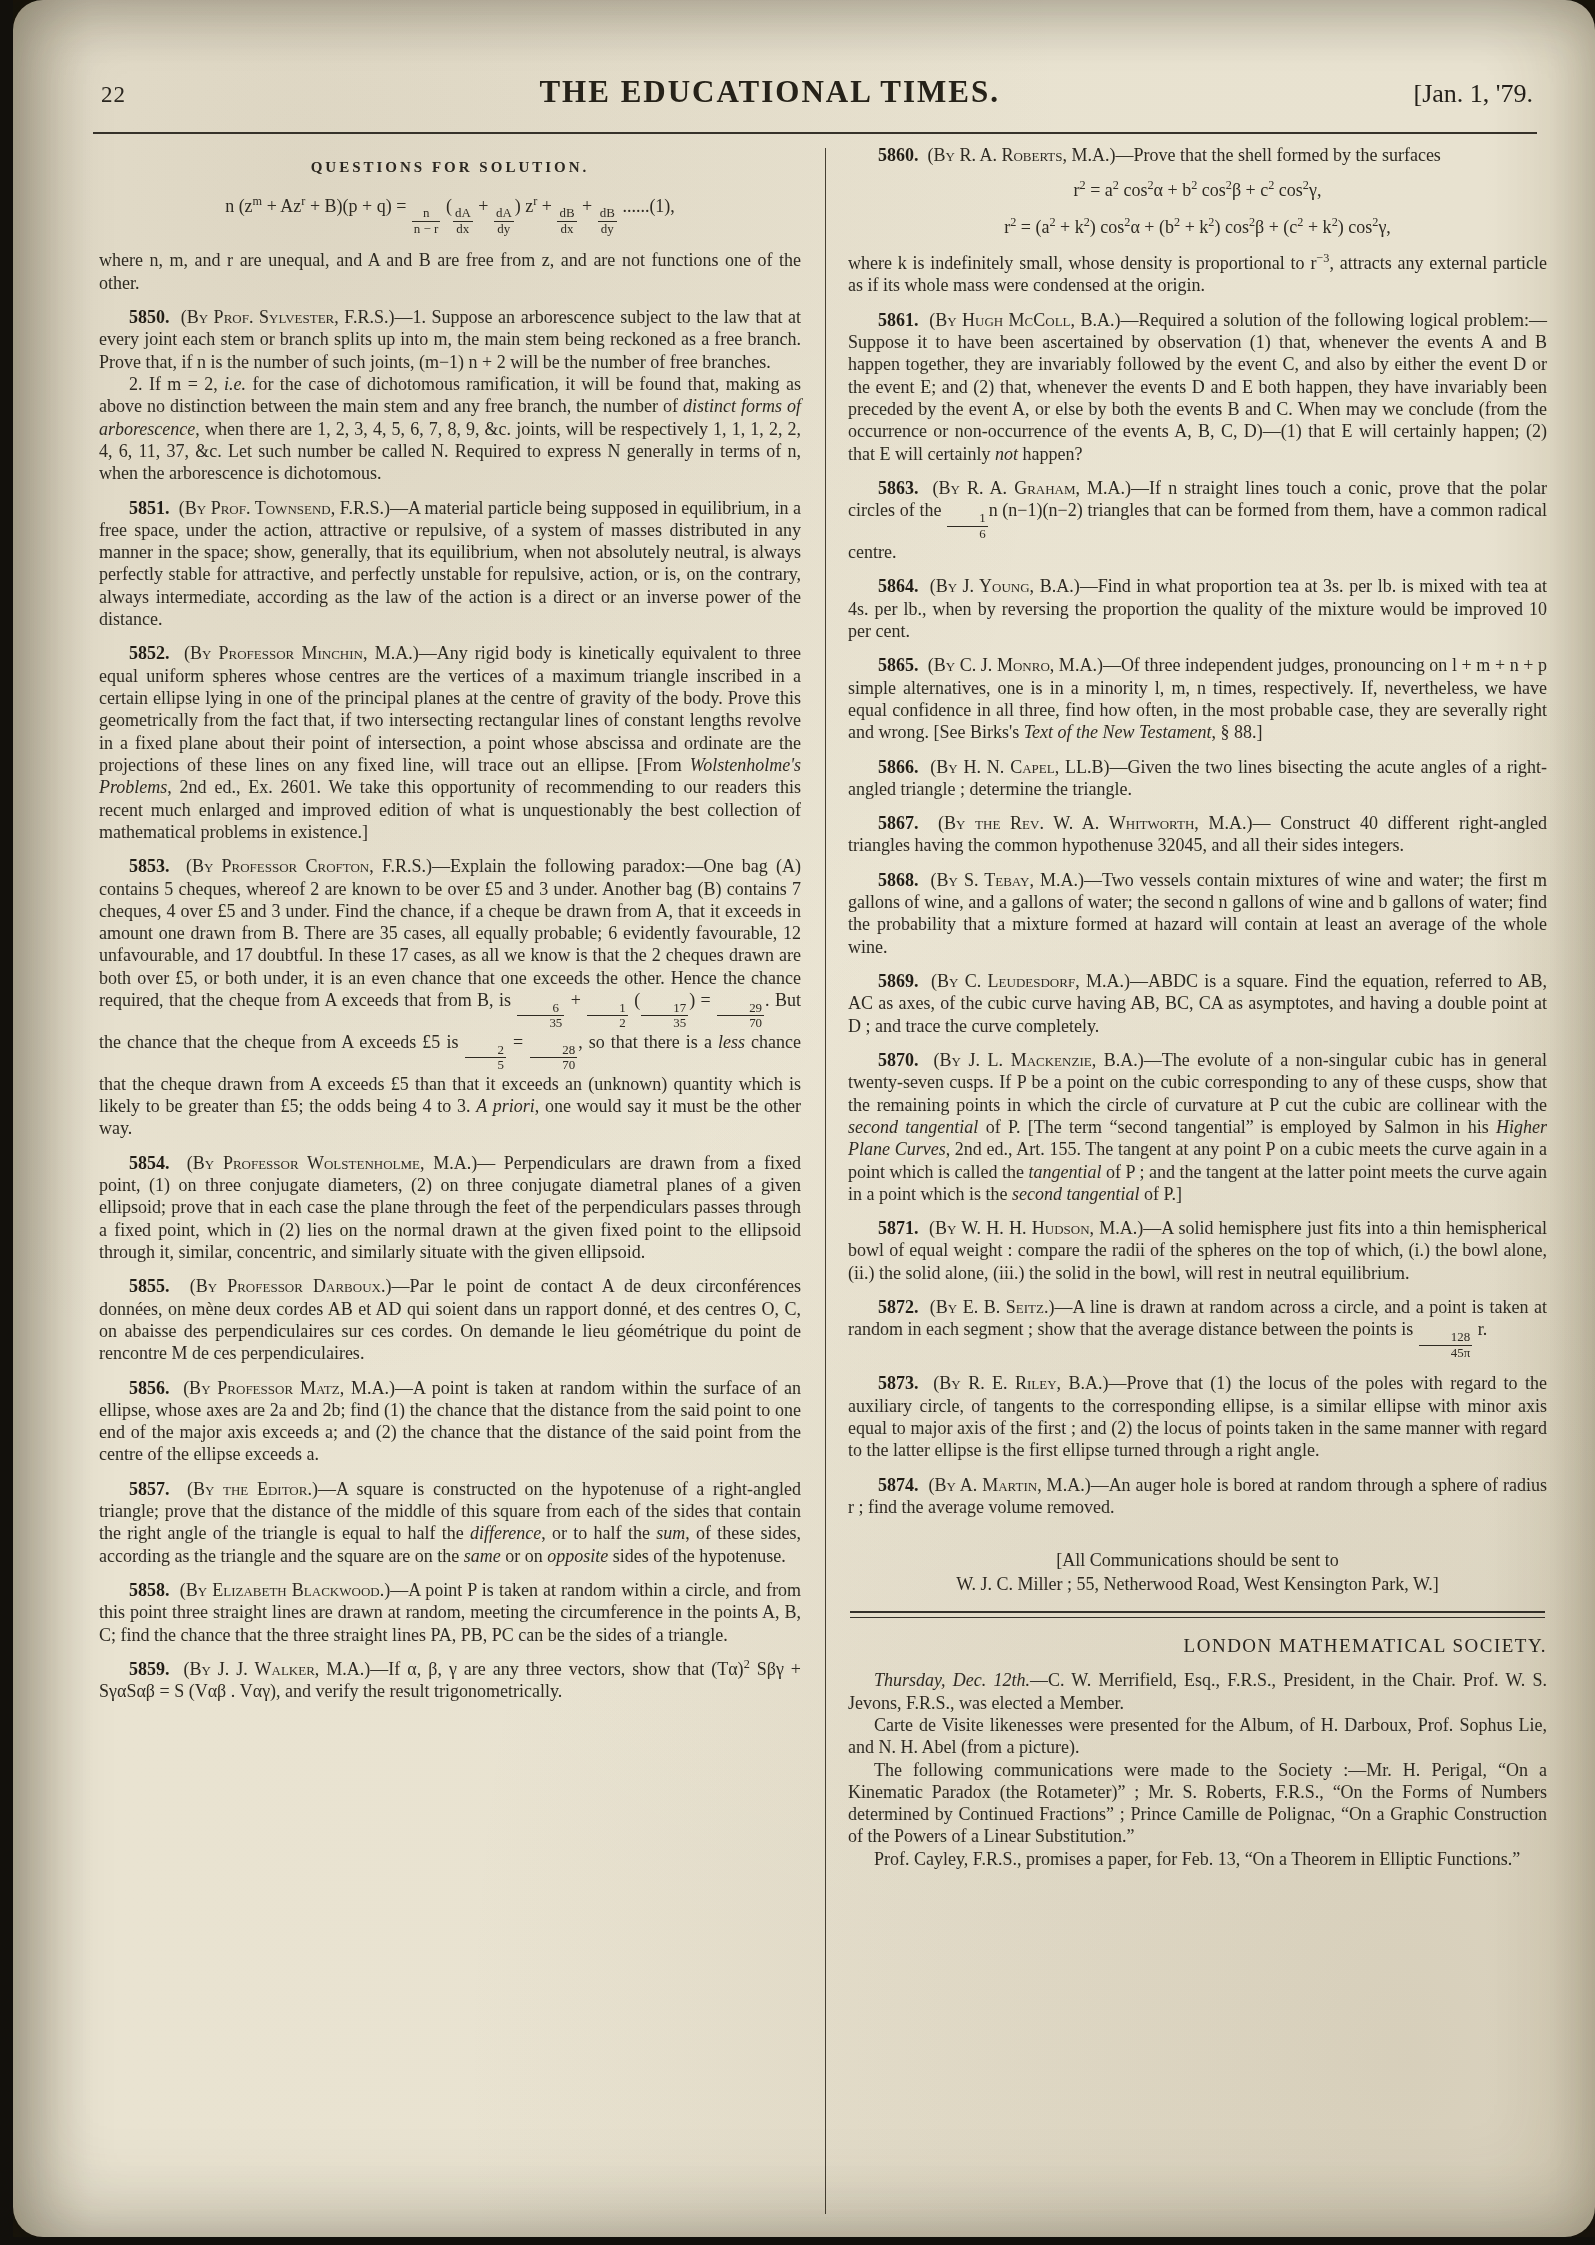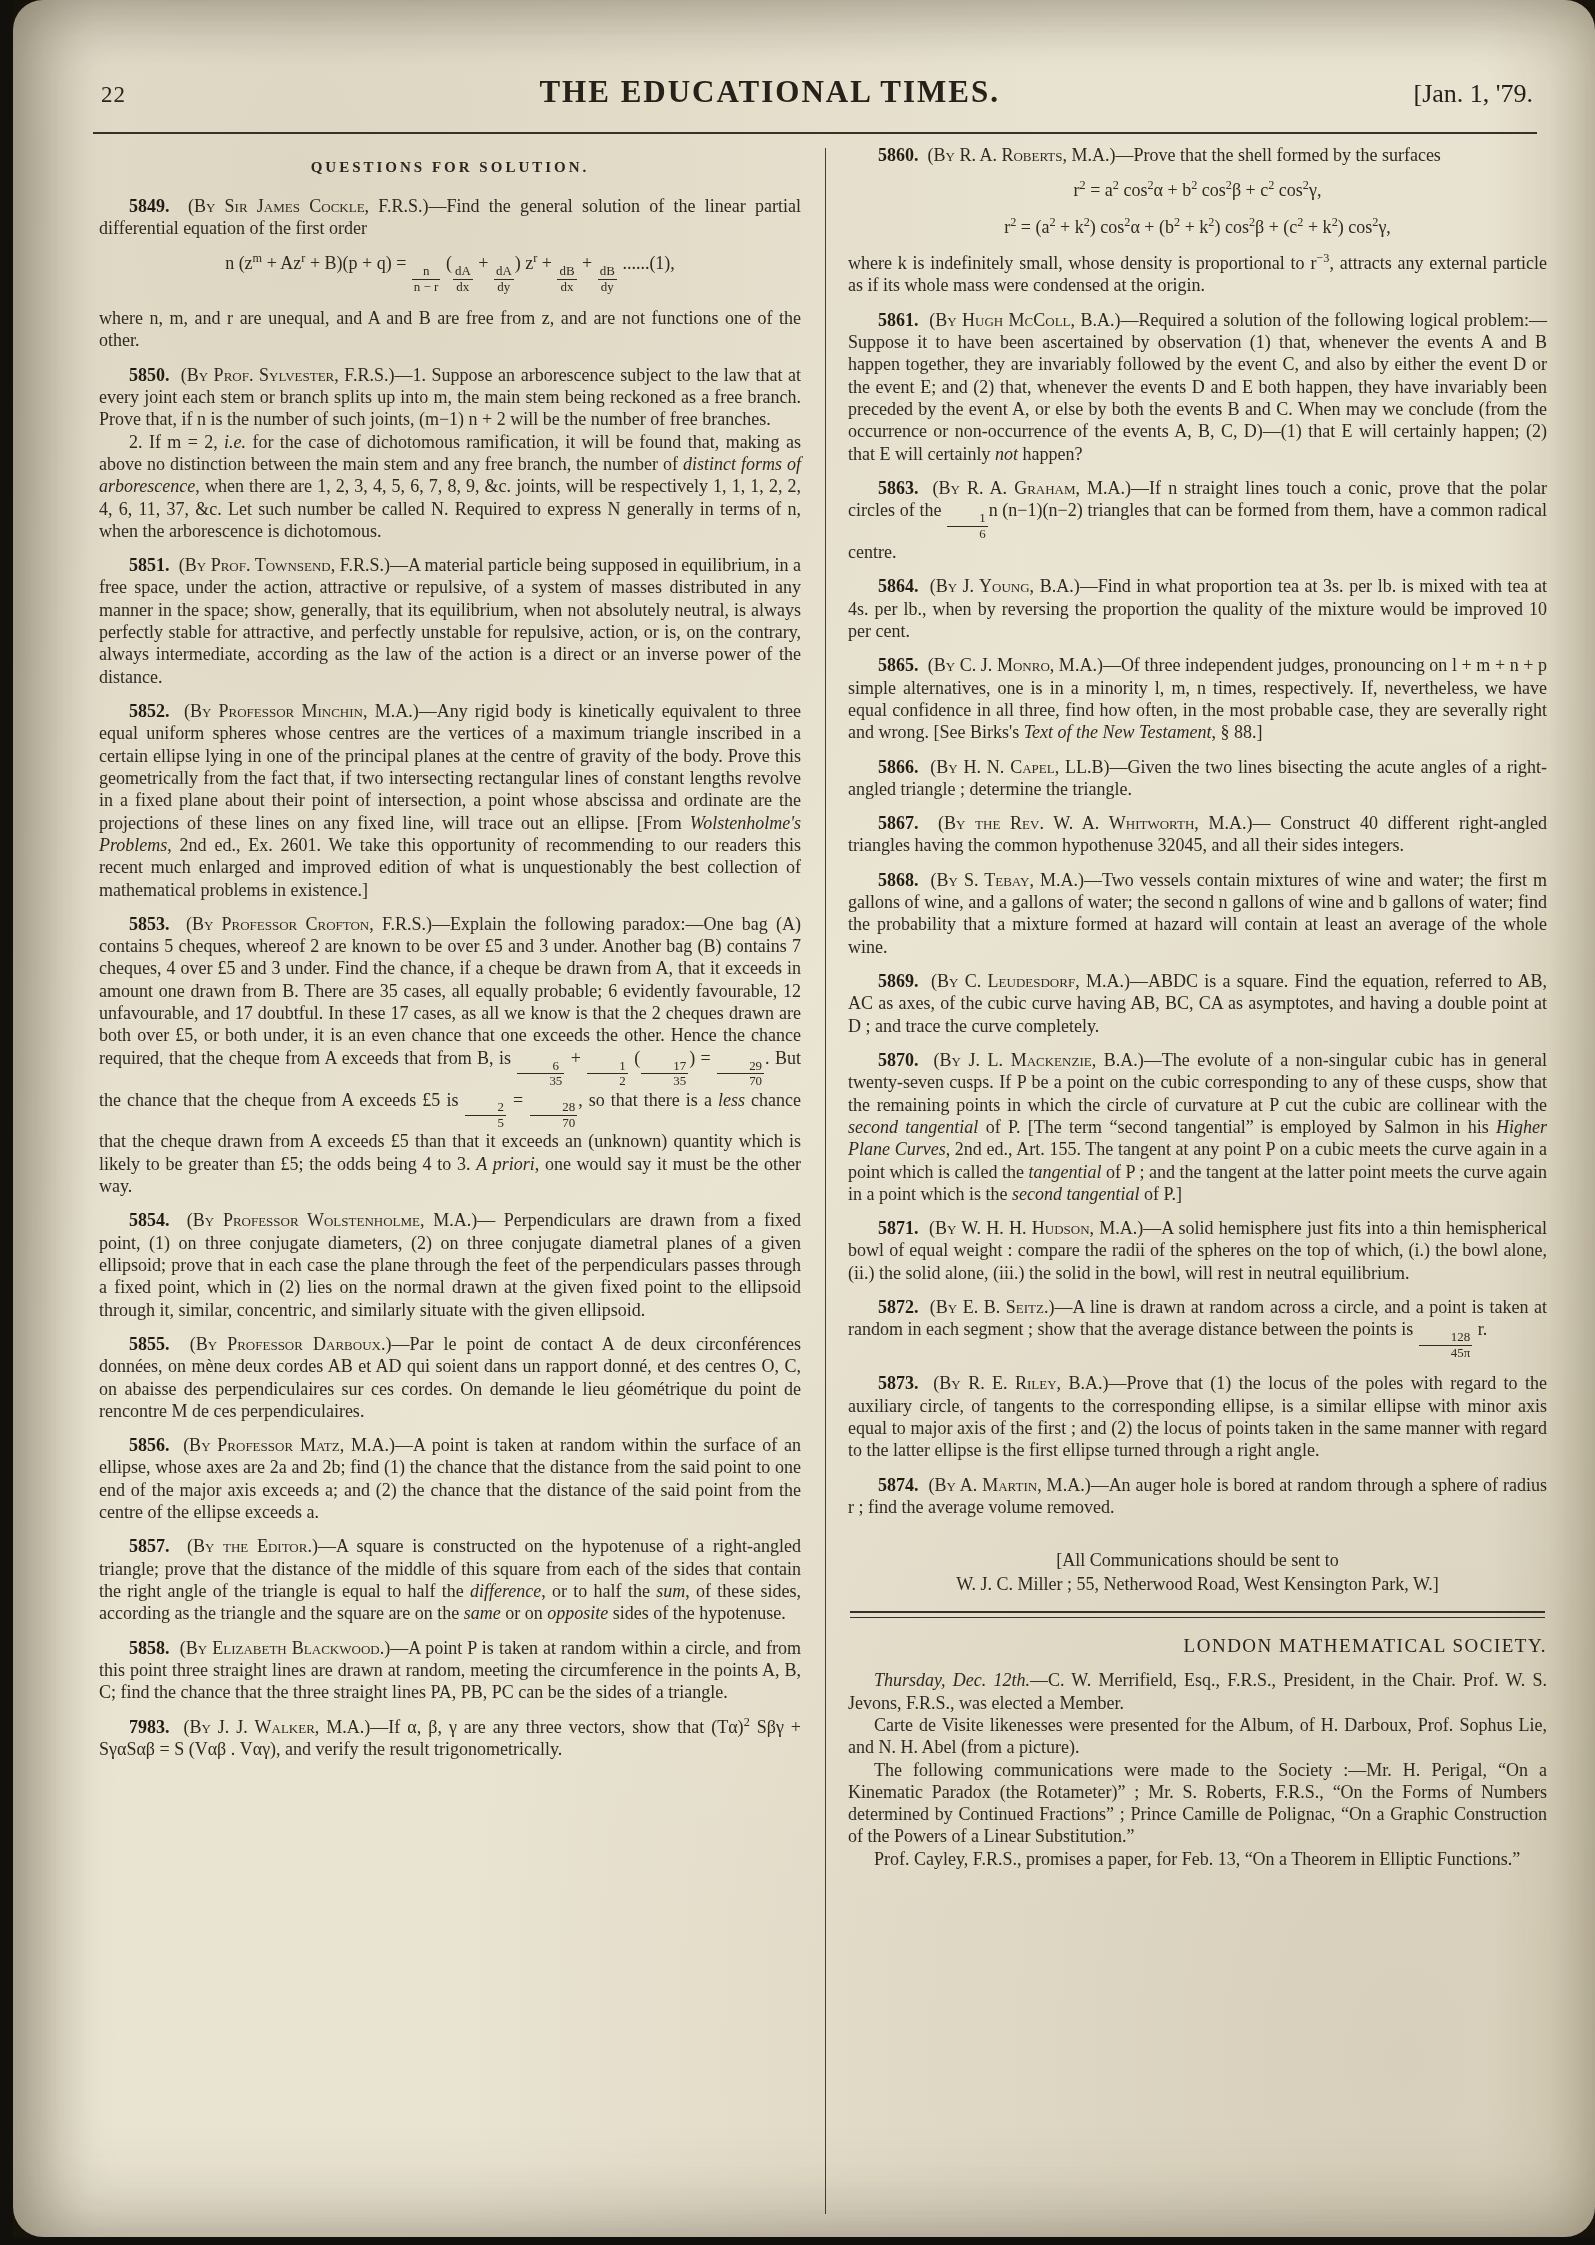--- a/index.html
+++ b/index.html
@@ -90,21 +90,20 @@
   </div>
 
   <div class="head-rule"></div>
 
   <div class="columns">
 
     <div class="col left">
       <h2 class="section-heading">QUESTIONS FOR SOLUTION.</h2>
       <div id="left-problems">
           <div class="problem">
-            <p class="p-first"><span class="pnum">5849.</span>&nbsp; <span class="attr">(By Sir James Cockle, F.R.S.)</span><span>—Find the general solution of the linear partial differential equation of the first order</span></p>
             <div class="formula">n (z<sup>m</sup> + Az<sup>r</sup> + B)(p + q) = <span class="frac">
                 <span>n</span>
                 <span>n − r</span>
               </span> (<span class="frac">
                 <span>dA</span>
                 <span>dx</span>
               </span> + <span class="frac">
                 <span>dA</span>
                 <span>dy</span>
               </span>) z<sup>r</sup> + <span class="frac">
@@ -156,21 +155,21 @@
           <div class="problem">
             <p class="p-first"><span class="pnum">5856.</span>&nbsp; <span class="attr">(By Professor Matz, M.A.)</span><span>—A point is taken at random within the surface of an ellipse, whose axes are 2a and 2b; find (1) the chance that the distance from the said point to one end of the major axis exceeds a; and (2) the chance that the distance of the said point from the centre of the ellipse exceeds a.</span></p>
           </div>
           <div class="problem">
             <p class="p-first"><span class="pnum">5857.</span>&nbsp; <span class="attr">(By the Editor.)</span><span>—A square is constructed on the hypotenuse of a right-angled triangle; prove that the distance of the middle of this square from each of the sides that contain the right angle of the triangle is equal to half the <i>difference</i>, or to half the <i>sum</i>, of these sides, according as the triangle and the square are on the <i>same</i> or on <i>opposite</i> sides of the hypotenuse.</span></p>
           </div>
           <div class="problem">
             <p class="p-first"><span class="pnum">5858.</span>&nbsp; <span class="attr">(By Elizabeth Blackwood.)</span><span>—A point P is taken at random within a circle, and from this point three straight lines are drawn at random, meeting the circumference in the points A, B, C; find the chance that the three straight lines PA, PB, PC can be the sides of a triangle.</span></p>
           </div>
           <div class="problem">
-            <p class="p-first"><span class="pnum">7983.</span>&nbsp; <span class="attr">(By J. J. Walker, M.A.)</span><span>—If α, β, γ are any three vectors, show that (Tα)<sup>2</sup> Sβγ + SγαSαβ = S (Vαβ . Vαγ), and verify the result trigonometrically.</span></p>
+            <p class="p-first"><span class="pnum">5859.</span>&nbsp; <span class="attr">(By J. J. Walker, M.A.)</span><span>—If α, β, γ are any three vectors, show that (Tα)<sup>2</sup> Sβγ + SγαSαβ = S (Vαβ . Vαγ), and verify the result trigonometrically.</span></p>
           </div>
         </div>
     </div>
 
     <div class="col-divider"></div>
 
     <div class="col right">
       <div id="right-problems">
           <div class="problem">
             <p class="p-first"><span class="pnum">5860.</span>&nbsp; <span class="attr">(By R. A. Roberts, M.A.)</span><span>—Prove that the shell formed by the surfaces</span></p>

